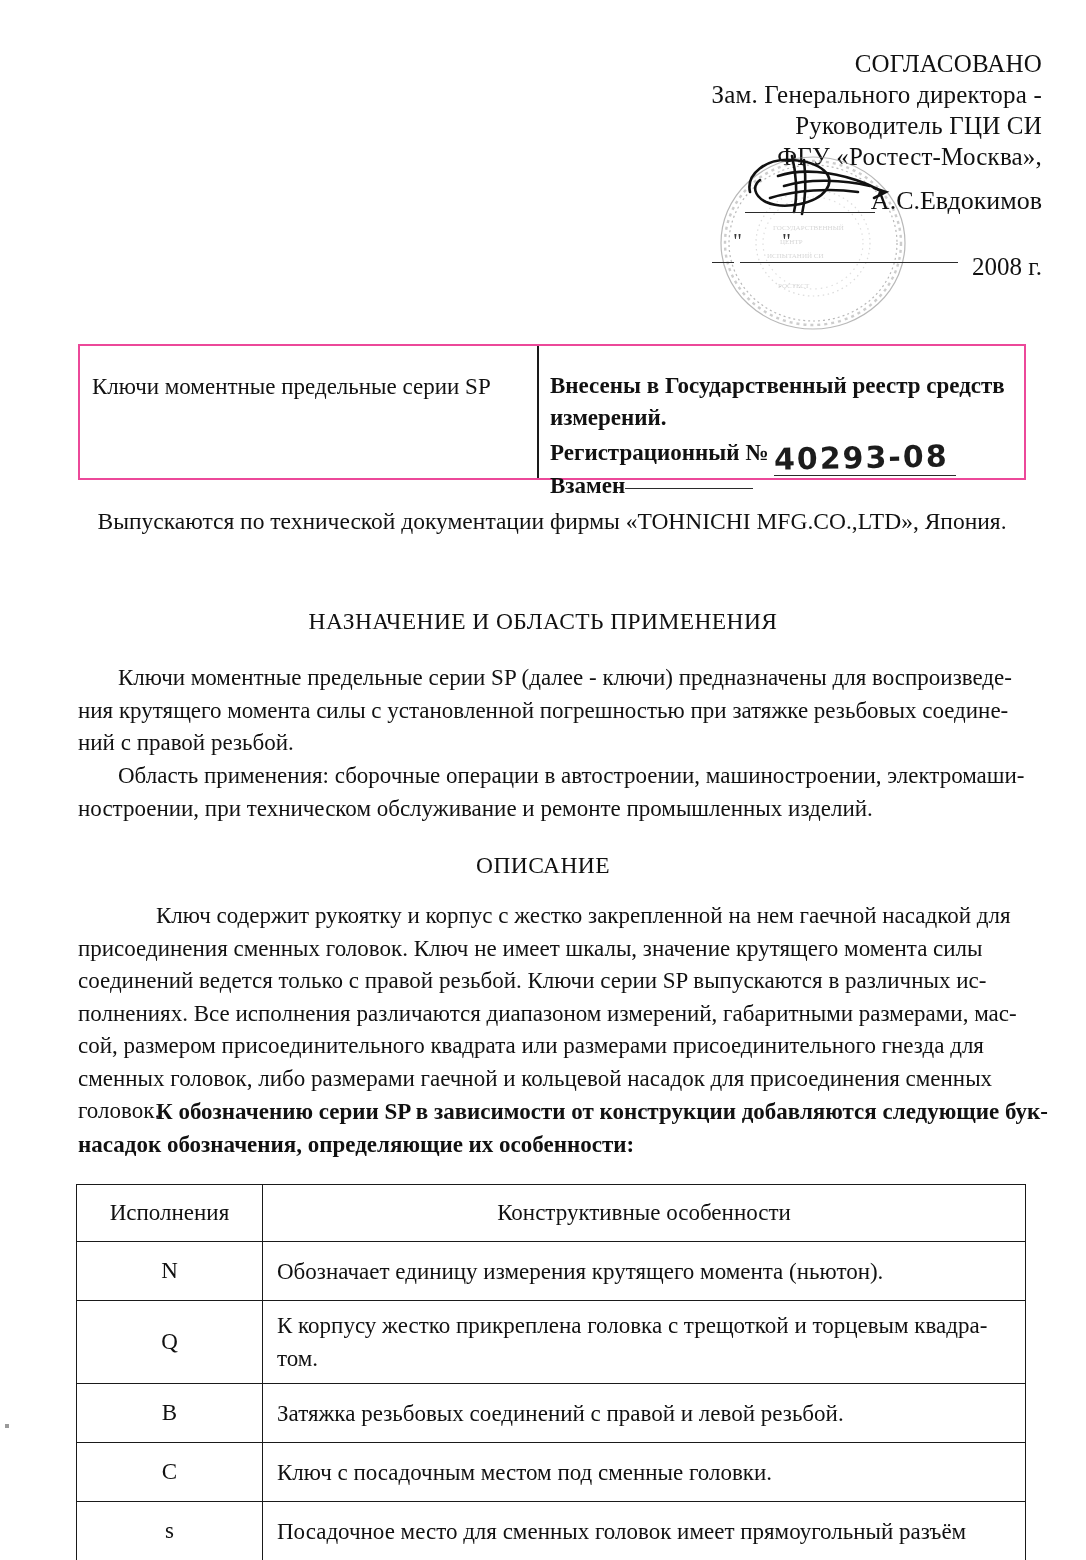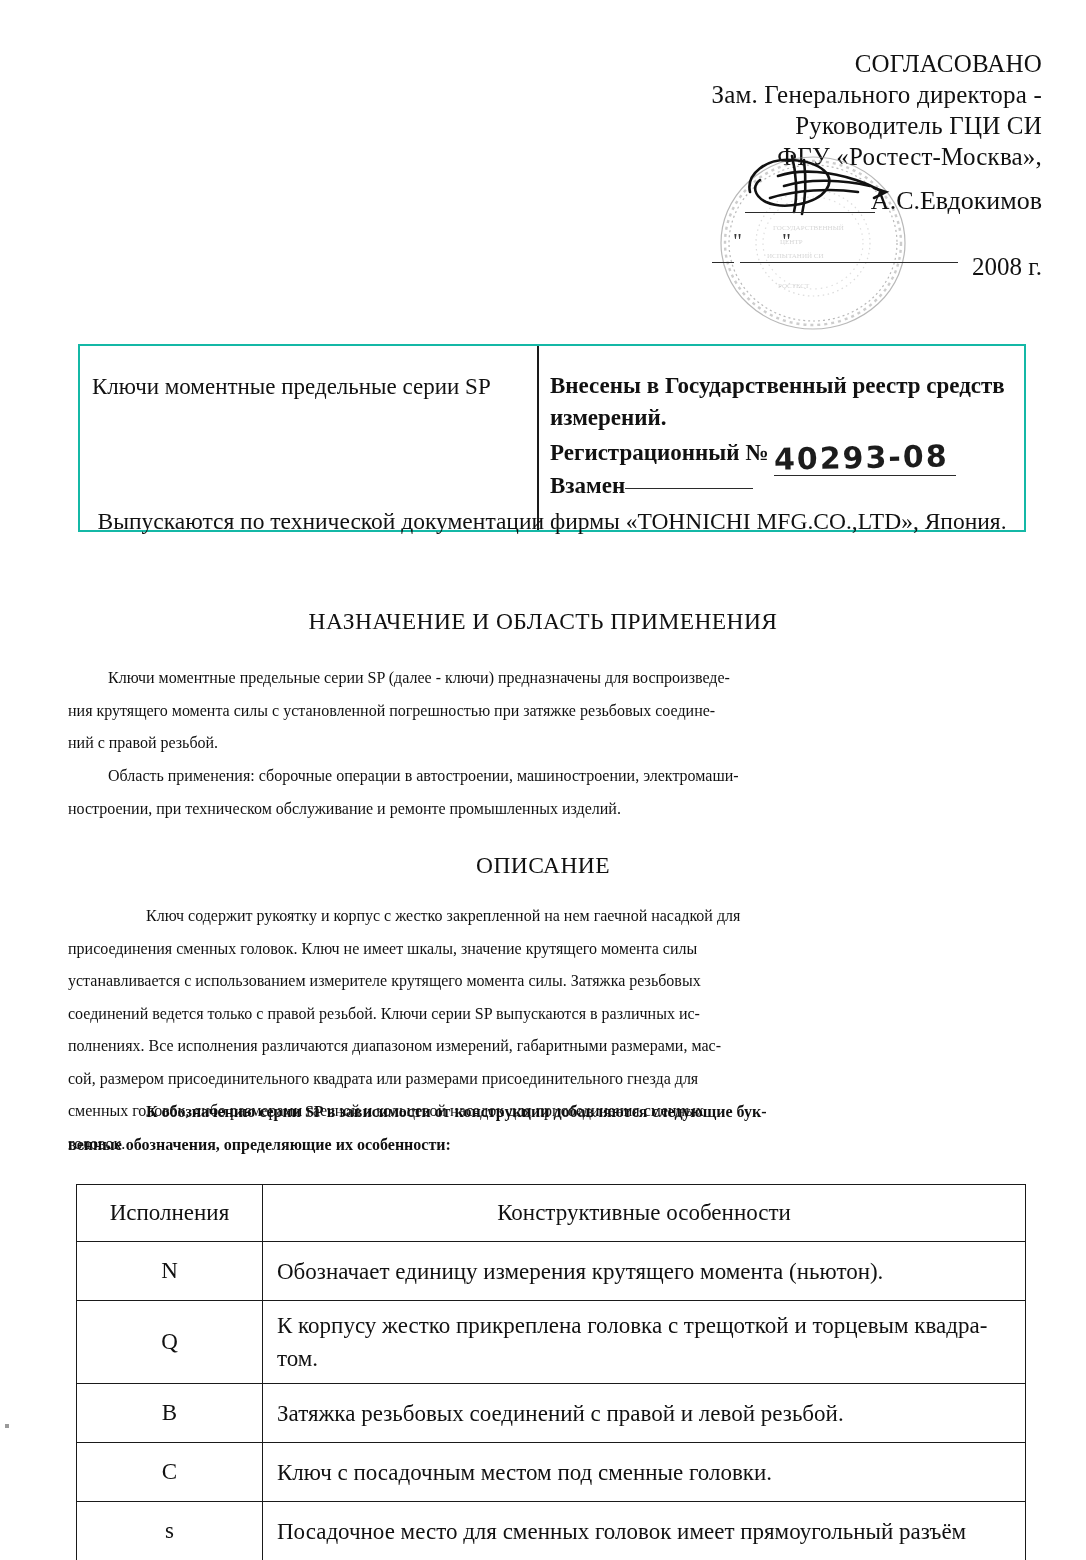--- a/index.html
+++ b/index.html
@@ -102,22 +102,22 @@
     height: 80px;
     pointer-events: none;
   }
 
   
   .reg-box {
     position: absolute;
     left: 78px;
     top: 344px;
     width: 948px;
-    height: 188px;
-    border: 2px solid #14b8a6;
+    height: 136px;
+    border: 2px solid #ec4899;
     box-sizing: border-box;
   }
   .reg-divider {
     position: absolute;
     left: 457px;
     top: 0;
     bottom: 0;
     width: 0;
     border-left: 2px solid #1a1a1a;
   }
@@ -180,23 +180,23 @@
     width: 1086px;
     text-align: center;
     font-size: 23.5px;
     letter-spacing: 0.4px;
   }
   .section-head.h1 { top: 608px; }
   .section-head.h2 { top: 852px; }
 
   .para {
     position: absolute;
-    left: 68px;
+    left: 78px;
     width: 950px;
-    font-size: 16px;
+    font-size: 23px;
     line-height: 32.5px;
   }
   .para .l { display: block; white-space: nowrap; }
   .para .ind { padding-left: 40px; }
   .para .ind2 { padding-left: 78px; }
 
   .p1 { top: 662px; }
   .p2 { top: 760px; }
   .p3 { top: 900px; }
   .p4 { top: 1096px; font-weight: bold; }
@@ -330,31 +330,30 @@
   <div class="para p2">
     <span class="l ind">Область применения: сборочные операции в автостроении, машиностроении, электромаши-</span>
     <span class="l">ностроении, при техническом обслуживание и ремонте промышленных изделий.</span>
   </div>
 
   <div class="section-head h2">ОПИСАНИЕ</div>
 
   <div class="para p3">
     <span class="l ind2">Ключ содержит рукоятку и корпус с жестко закрепленной на нем гаечной  насадкой для</span>
     <span class="l">присоединения сменных головок. Ключ не имеет шкалы, значение крутящего момента силы</span>
-    <span class="l">устанавливается с использованием измерителе крутящего момента силы. Затяжка резьбовых</span>
     <span class="l">соединений ведется только с правой резьбой. Ключи серии SP выпускаются  в различных ис-</span>
     <span class="l">полнениях. Все исполнения различаются диапазоном измерений, габаритными размерами, мас-</span>
     <span class="l">сой, размером присоединительного квадрата или размерами присоединительного гнезда для</span>
     <span class="l">сменных головок,  либо размерами гаечной и кольцевой насадок для присоединения сменных</span>
     <span class="l">головок.</span>
   </div>
 
   <div class="para p4">
     <span class="l ind2">К обозначению серии SP в зависимости от конструкции добавляются следующие бук-</span>
-    <span class="l">венные обозначения, определяющие их особенности:</span>
+    <span class="l">насадок обозначения, определяющие их особенности:</span>
   </div>
 
   <table class="feat-table">
     <colgroup>
         <col class="c1">
         <col>
       </colgroup>
     <thead>
       <tr>
         <th class="hcode">Исполнения</th>

